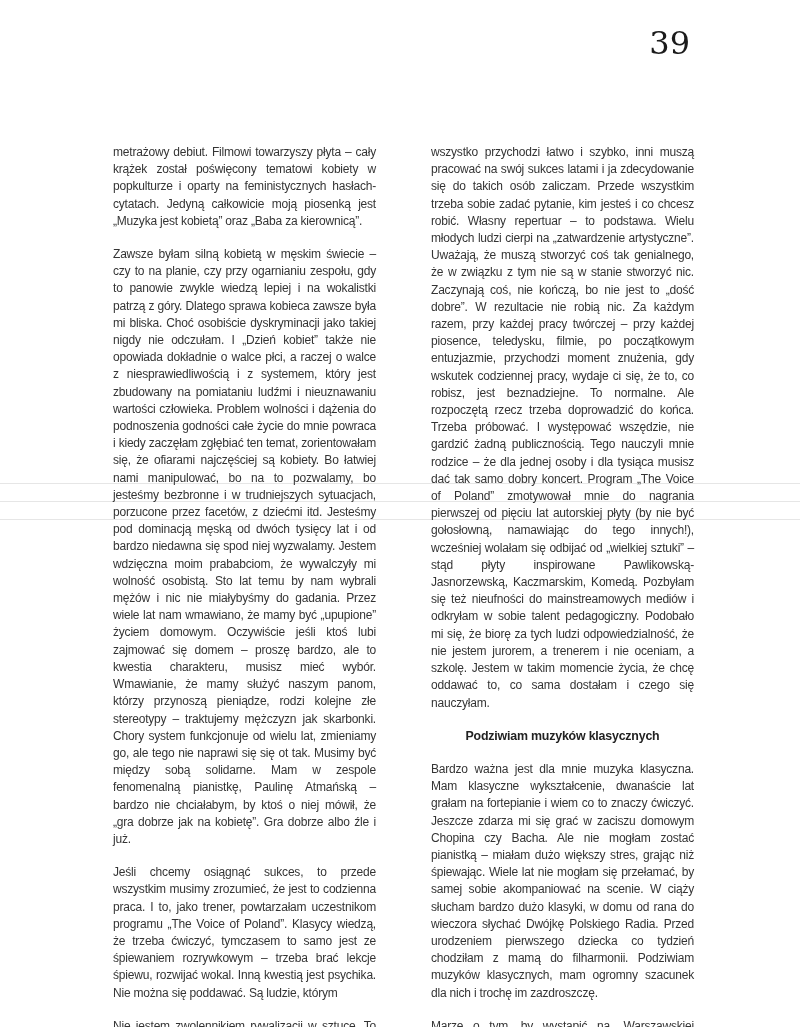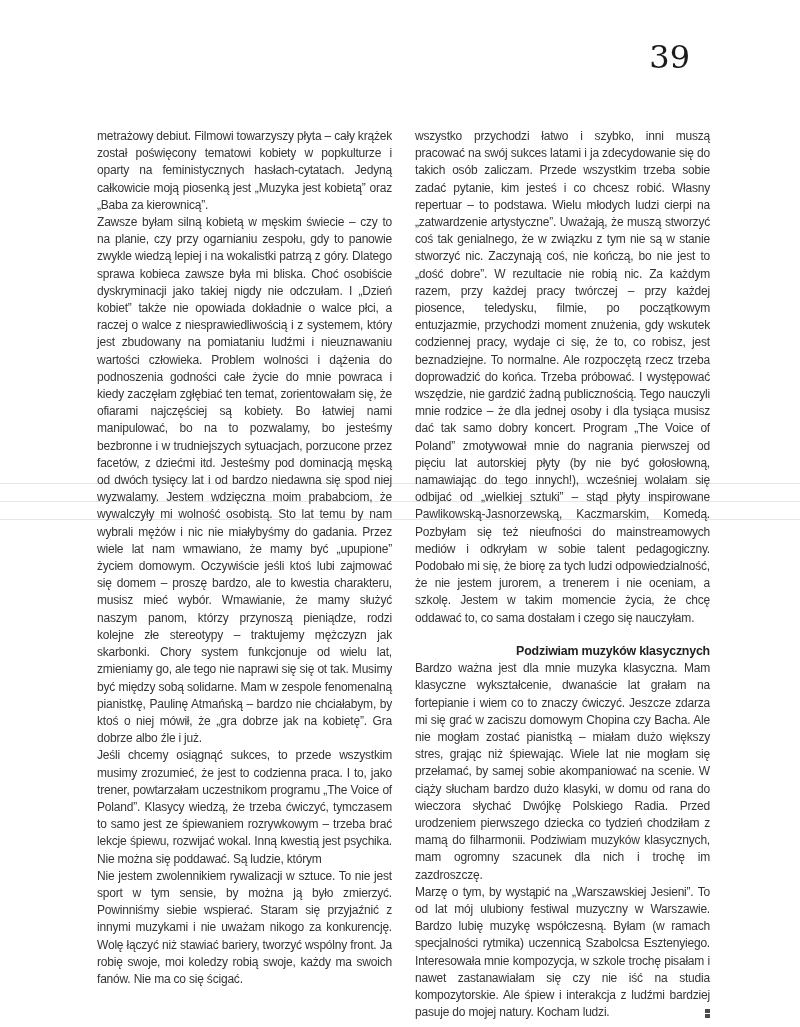--- a/index.html
+++ b/index.html
@@ -19,42 +19,42 @@
   }
   .page{position:absolute;inset:0;}
   .scan-line{
     position:absolute;left:0;width:800px;height:1px;
     background:var(--scanline-color);z-index:0;
   }
   .page-number{
     position:absolute;top:26px;right:110px;
     font-family:"DejaVu Serif","Liberation Serif",serif;
     font-size:32px;line-height:34px;font-weight:400;
-    color:var(--pagenum-color);z-index:2;margin-top:14px;
+    color:var(--pagenum-color);z-index:2;
   }
   .columns{
     position:absolute;left:97px;top:128px;width:614px;
     display:flex;gap:23px;z-index:1;
   }
   .col{width:295px;flex:0 0 295px;}
   .col p{
-    margin:0;
+    margin:16px;
     font-size:12px;line-height:17.2px;
     letter-spacing:-0.2px;
     color:var(--text-color);
     text-align:justify;
     hyphens:auto;-webkit-hyphens:auto;
   }
   .col h3{
     margin:16px 0 0 0;
     font-size:12.4px;line-height:17.2px;
     letter-spacing:-0.2px;
     font-weight:bold;
     color:var(--heading-color);
-    text-align:right;
+    text-align:center;
   }
   .end-mark{
     float:right;
     width:5px;height:9px;
     margin-top:5px;
     background:linear-gradient(
       var(--endmark-color) 0px, var(--endmark-color) 4px,
       #ffffff 4px, #ffffff 5px,
       var(--endmark-color) 5px, var(--endmark-color) 9px);
   }

